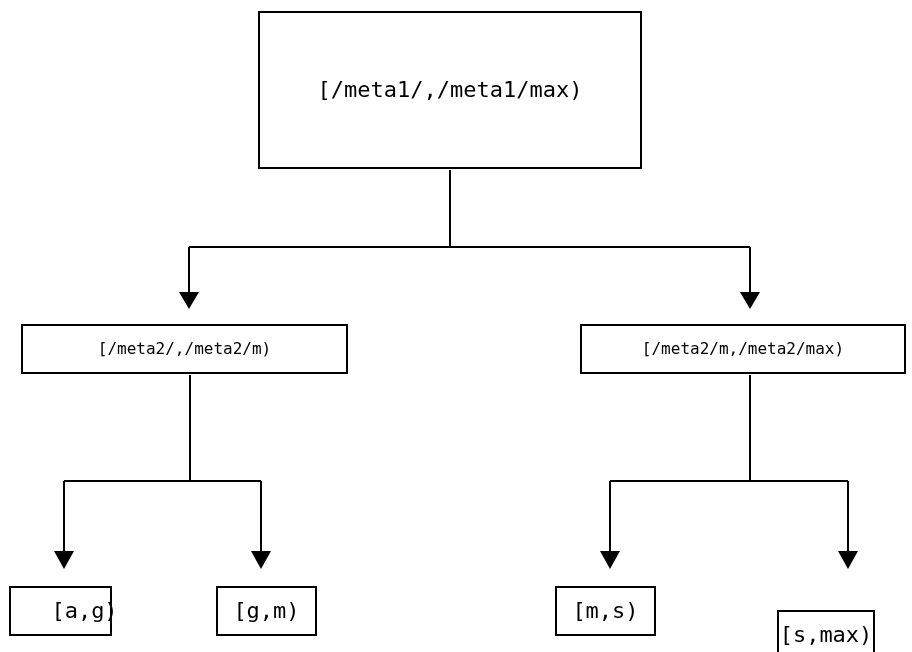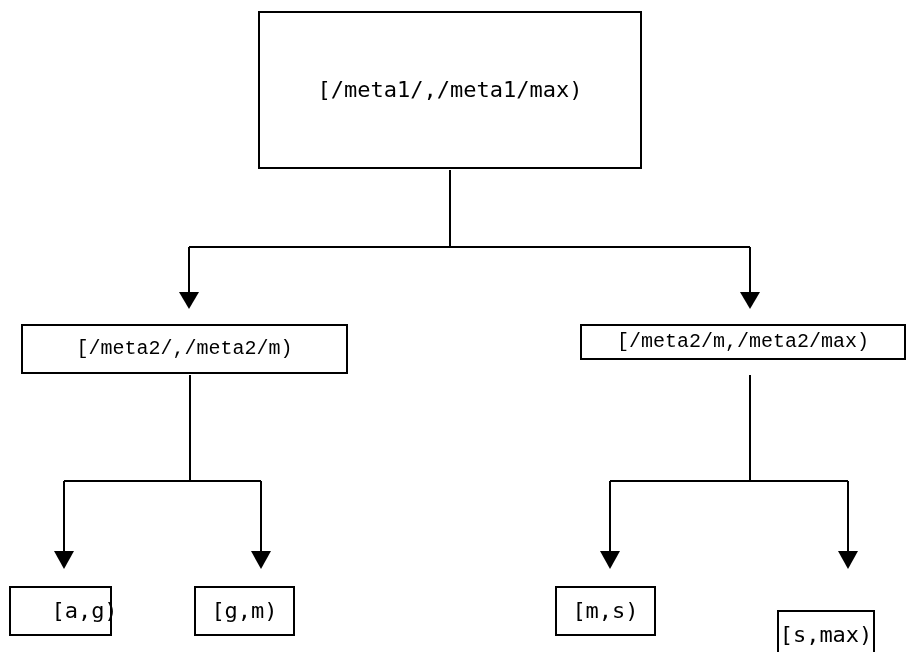--- a/index.html
+++ b/index.html
@@ -28,21 +28,21 @@
     justify-content: center;
     color: #000000;
     white-space: pre;
   }
   .node-label {
     display: block;
     line-height: 1;
     letter-spacing: 0px;
   }
   .node.root .node-label { font-size: 22px; }
-  .node.mid  .node-label { font-size: 20px; font-family: Liberation Mono, monospace; }
+  .node.mid  .node-label { font-size: 16px; }
   .node.leaf .node-label { font-size: 22px; }
   #edge-layer {
     position: absolute;
     left: 0;
     top: 0;
     width: 912px;
     height: 652px;
   }
   .edge-line {
     stroke: #000000;
@@ -88,29 +88,29 @@
   </svg>
 
   <div class="node root" style="left:258px; top:11px; width:384px; height:158px;">
     <span class="node-label">[/meta1/,/meta1/max)</span>
   </div>
 
   <div class="node mid" style="left:21px; top:324px; width:327px; height:50px;">
     <span class="node-label">[/meta2/,/meta2/m)</span>
   </div>
 
-  <div class="node mid" style="left:580px; top:324px; width:326px; height:36px;">
+  <div class="node mid" style="left:580px; top:324px; width:326px; height:50px;">
     <span class="node-label">[/meta2/m,/meta2/max)</span>
   </div>
 
   <div class="node leaf" style="left:9px; top:586px; width:103px; height:50px;padding-left:48px;">
     <span class="node-label">[a,g)</span>
   </div>
 
-  <div class="node leaf" style="left:194px; top:586px; width:101px; height:50px;">
+  <div class="node leaf" style="left:216px; top:586px; width:101px; height:50px;">
     <span class="node-label">[g,m)</span>
   </div>
 
   <div class="node leaf" style="left:555px; top:586px; width:101px; height:50px;align-items:center;">
     <span class="node-label">[m,s)</span>
   </div>
 
   <div class="node leaf" style="left:777px; top:610px; width:98px; height:50px;">
     <span class="node-label">[s,max)</span>
   </div>

